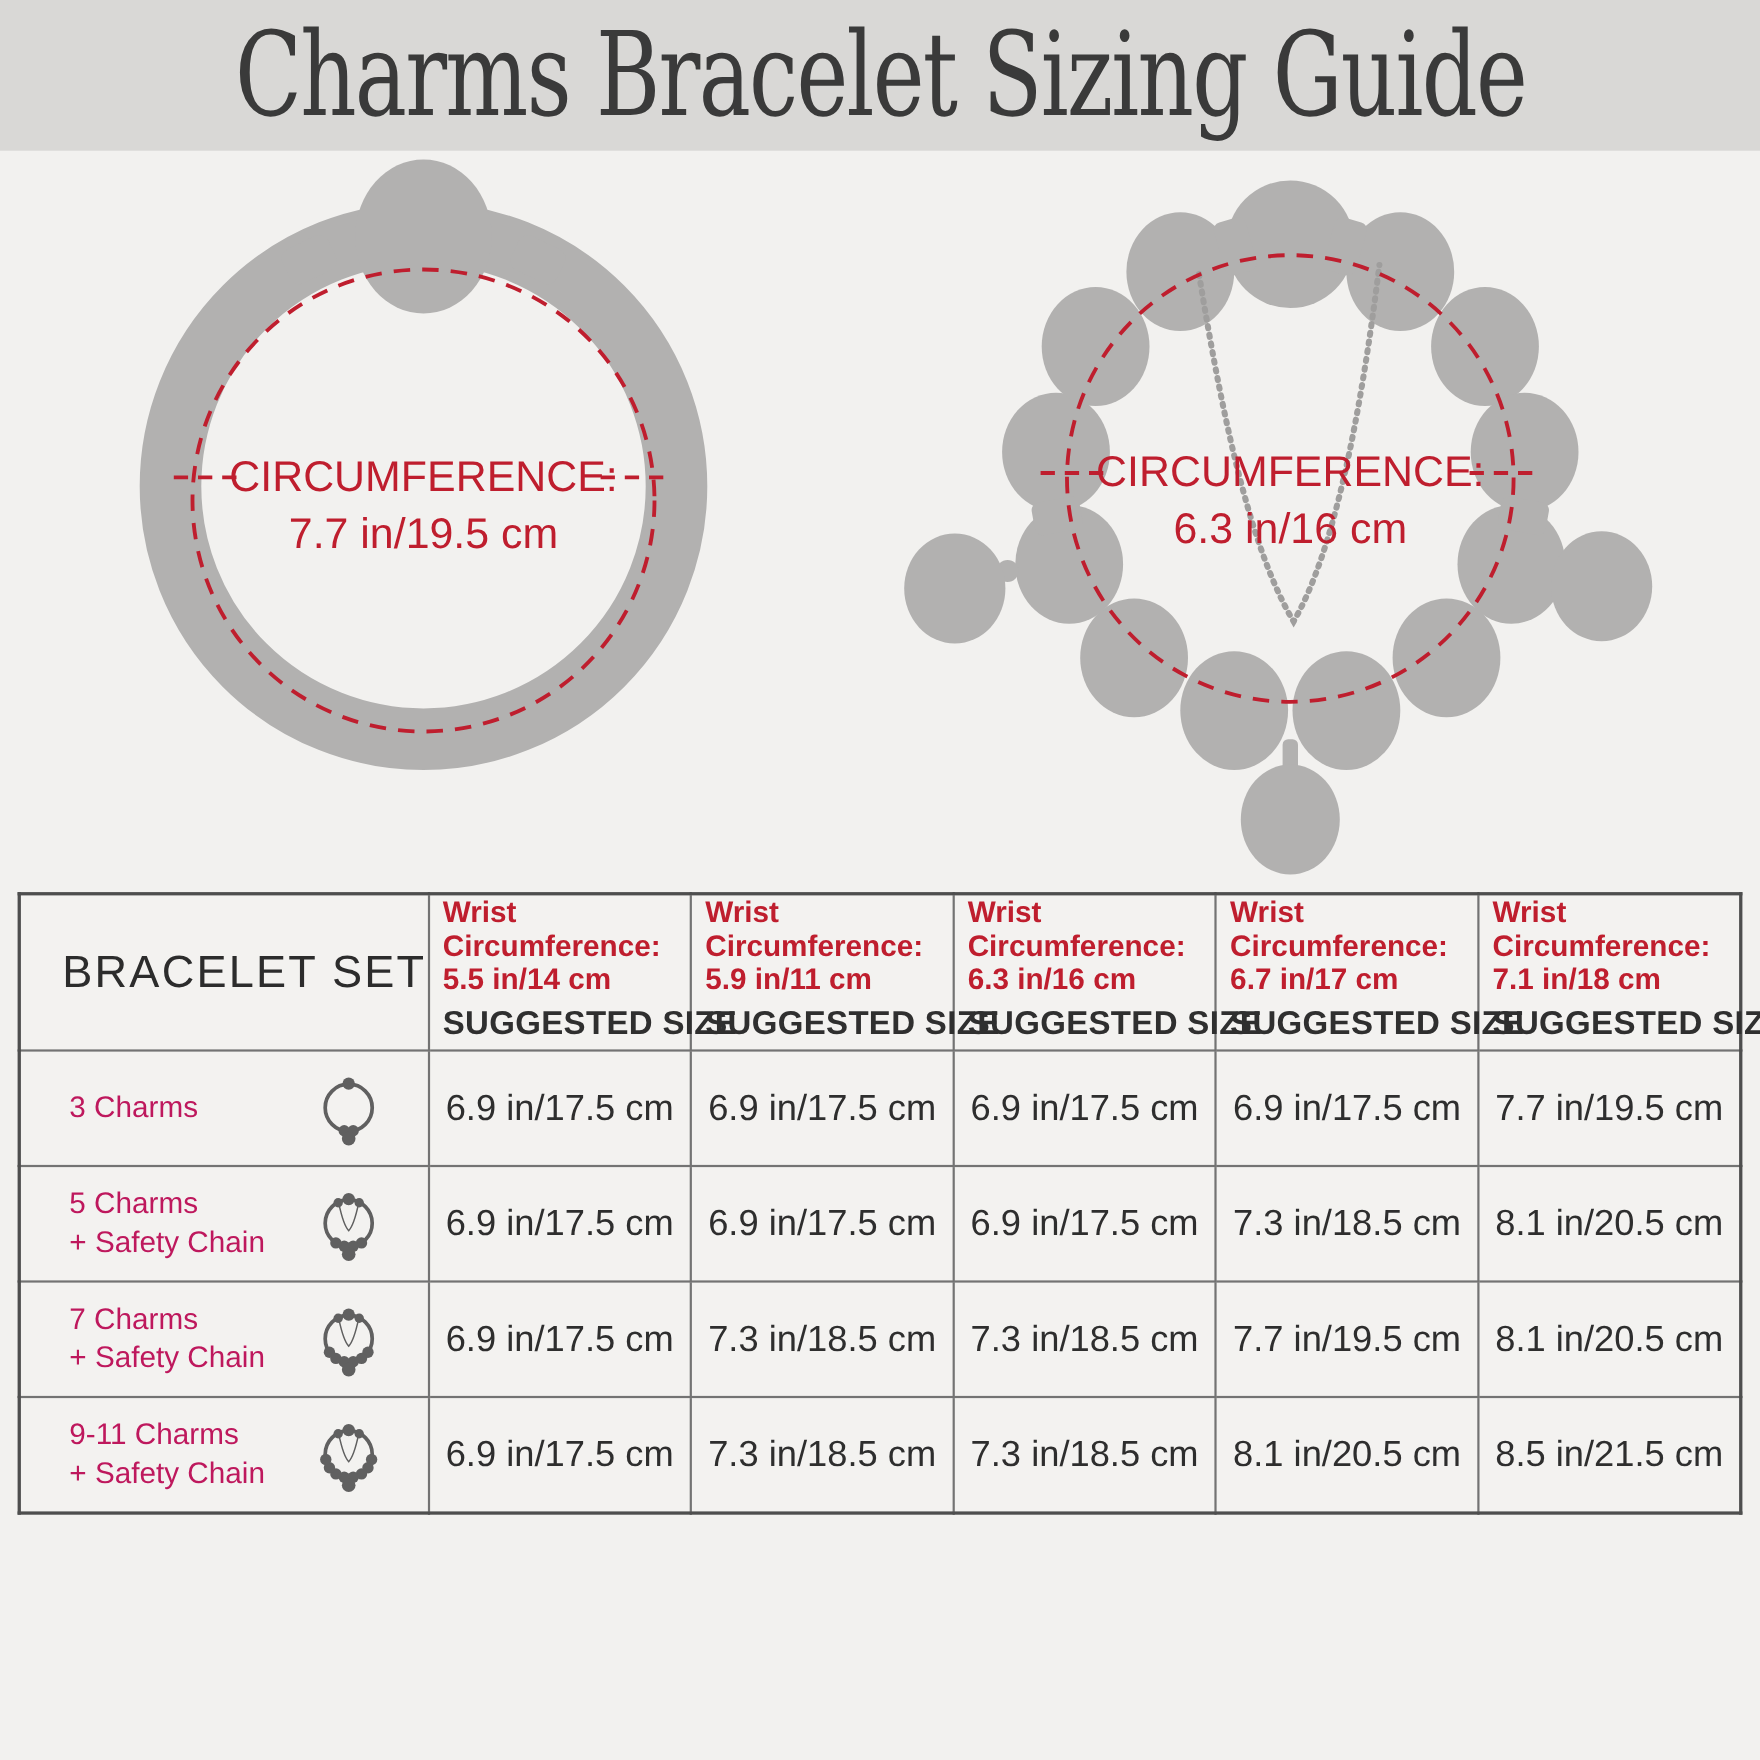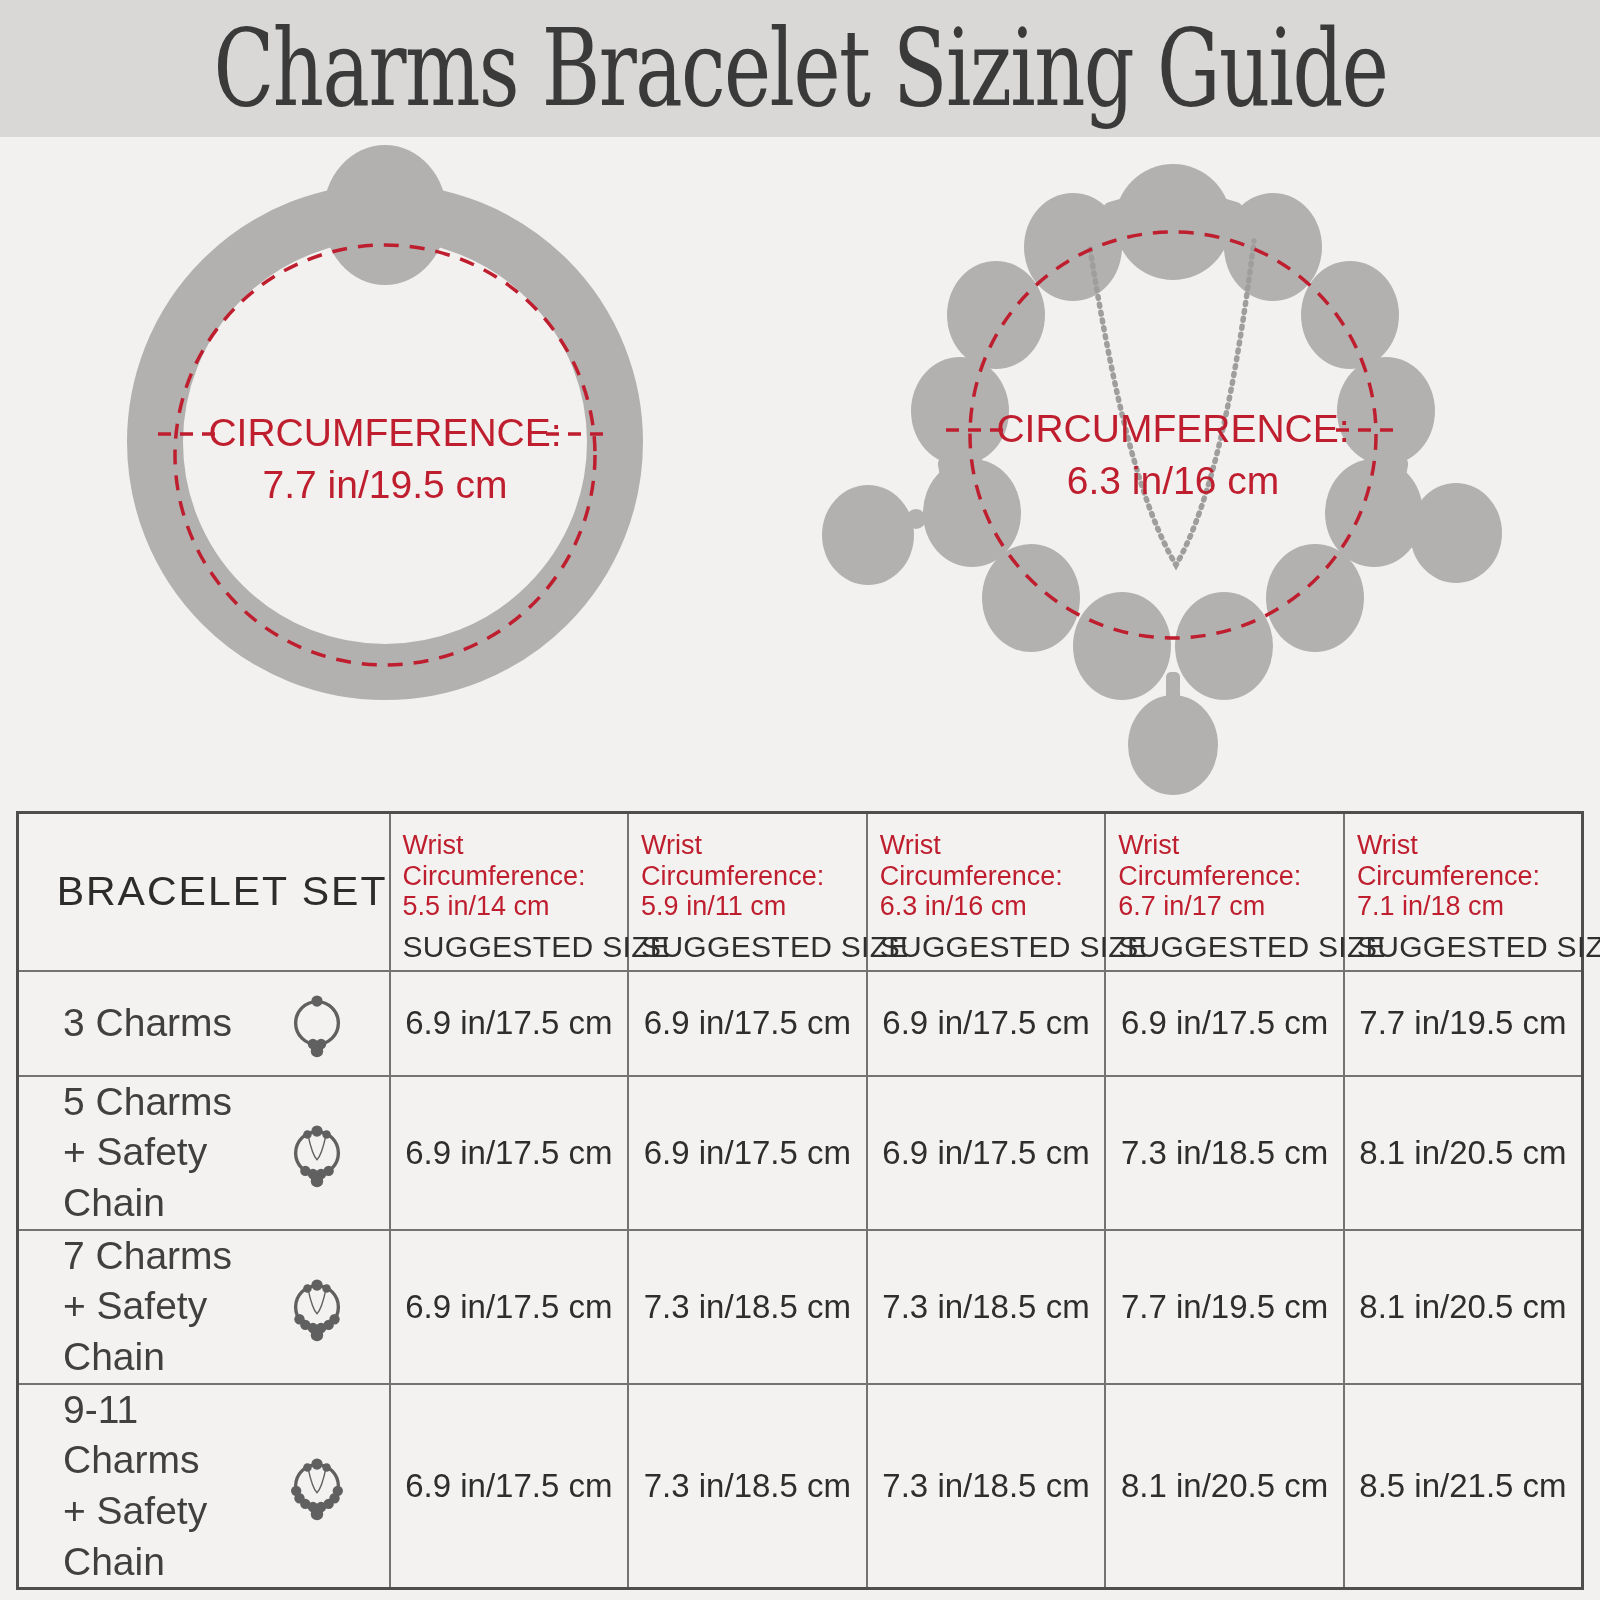--- a/index.html
+++ b/index.html
@@ -67,38 +67,38 @@
   }
   col.c-set{width:372px;}
   .size-table thead th{height:88px;}
   th.set-head{
     font-weight:normal;
     font-size:41px;
     letter-spacing:2px;
     color:#2c2c2c;
     text-align:right;
   }
-  th.size-col{padding:16px 10px 6px 12px;text-align:left;font-weight:normal;}
+  th.size-col{padding:0 10px 6px 12px;text-align:left;font-weight:bold;}
   .wrist{
     color:#bf1e2e;
     font-size:27px;
     line-height:1.13;
   }
   .wrist span{display:block;}
   .suggested{
     margin-top:8px;
     color:#2f2f2f;
     font-size:30px;
     letter-spacing:0.3px;
     white-space:nowrap;
   }
   .size-table tbody td{height:101px;}
   td.set-cell{padding:0 34px 0 44px;}
   .set-flex{display:flex;align-items:center;justify-content:space-between;}
-  .set-label{font-size:39px;line-height:1.3;color:#404040;}
+  .set-label{font-size:27px;line-height:1.3;color:#be185d;}
   td.val{
     text-align:center;
     font-size:33px;
     color:#2e2e2e;
     white-space:nowrap;
   }
   .charm-icon{flex:0 0 auto;}
 </style>
 </head>
 <body>

